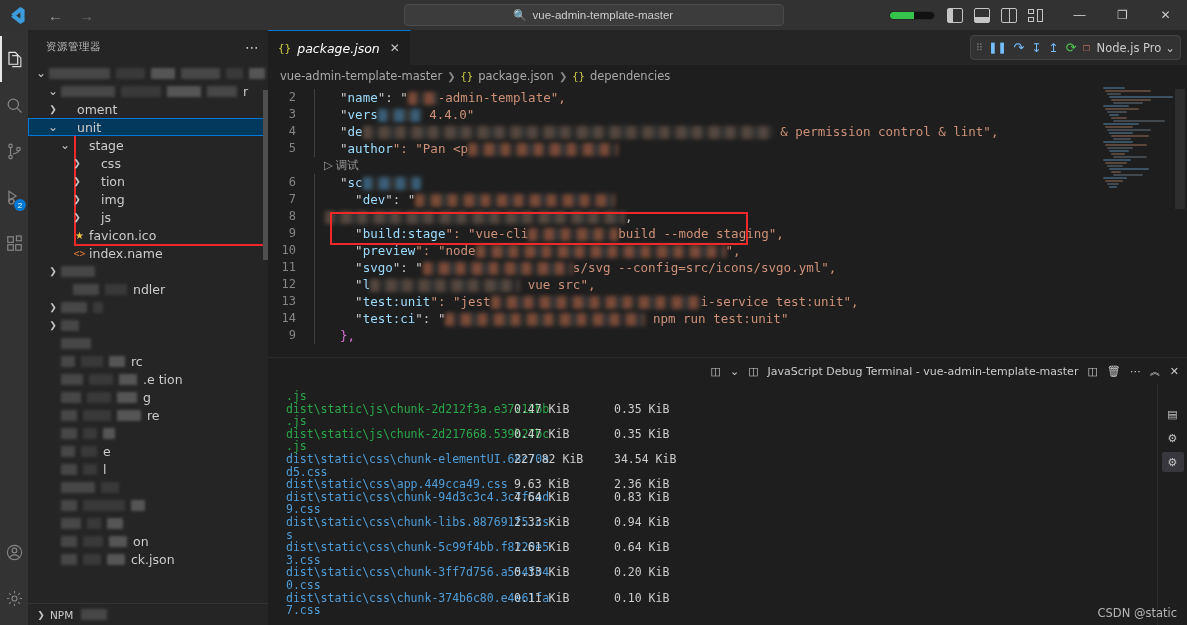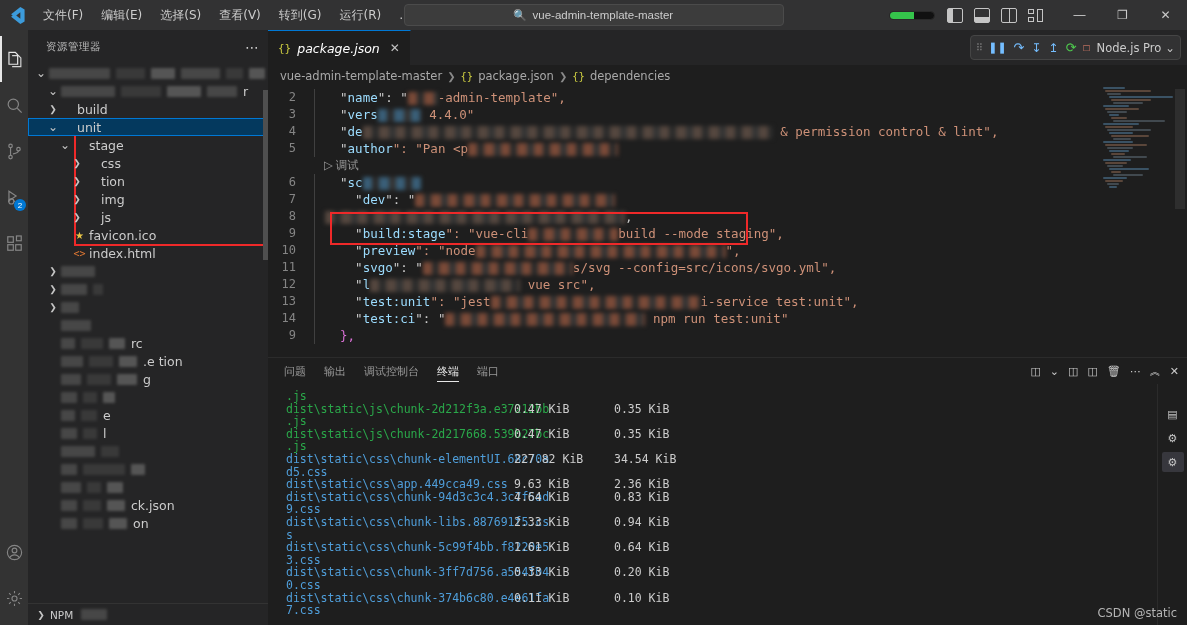--- a/index.html
+++ b/index.html
@@ -199,29 +199,20 @@
 <body>
 
 <div class="app">
 
   <div class="titlebar">
     <div class="vs-logo">
       <svg viewBox="0 0 24 24">
           <path d="M22 3.5v17L16 24 3 13.6 7.5 10 16 16.5V7.5L7.5 14 3 10.4 16 0z" fill="#3c9bdb"></path>
         </svg>
     </div>
-    <div class="menu" id="menubar">
-        <div class="menu-item">文件(F)</div>
-        <div class="menu-item">编辑(E)</div>
-        <div class="menu-item">选择(S)</div>
-        <div class="menu-item">查看(V)</div>
-        <div class="menu-item">转到(G)</div>
-        <div class="menu-item">运行(R)</div>
-        <div class="menu-item">…</div>
-      </div>
     <div class="navbtns">
       <span class="navbtn">←</span>
       <span class="navbtn dim">→</span>
     </div>
     <div class="qsearch">
       <span class="qs-ico">🔍</span>
       <span class="qs-txt">vue-admin-template-master</span>
     </div>
     <div class="tb-right">
       <div class="progress-wrap">
@@ -330,21 +321,21 @@
             <span class="tw" style="font-size: 12px; line-height: 6px;">⌄</span>
             <span class="blur" style="width: 54px; margin-right: 3px;"></span>
             <span class="blur d" style="width: 40px; margin-right: 3px;"></span>
             <span class="blur l" style="width: 34px; margin-right: 3px;"></span>
             <span class="blur" style="width: 30px; margin-right: 3px;"></span>
             <span class="tlabel">r</span>
           </div>
           <div class="trow" style="padding-left: 20px;">
             <span class="tw">❯</span>
             <span class="ficon"></span>
-            <span class="tlabel">build</span>
+            <span class="tlabel">oment</span>
           </div>
           <div class="trow sel" style="padding-left: 20px;">
             <span class="tw" style="font-size: 12px; line-height: 6px;">⌄</span>
             <span class="ficon"></span>
             <span class="tlabel">unit</span>
           </div>
           <div class="trow" style="padding-left: 32px;">
             <span class="tw" style="font-size: 12px; line-height: 6px;">⌄</span>
             <span class="ficon"></span>
             <span class="tlabel">stage</span>
@@ -370,25 +361,31 @@
             <span class="tlabel">js</span>
           </div>
           <div class="trow" style="padding-left: 32px;">
             <span class="tw"></span>
             <span class="ficon" style="color: rgb(232, 197, 71);">★</span>
             <span class="tlabel">favicon.ico</span>
           </div>
           <div class="trow" style="padding-left: 32px;">
             <span class="tw"></span>
             <span class="ficon" style="color: rgb(227, 121, 51); font-family: &quot;DejaVu Sans Mono&quot;, monospace;">&lt;&gt;</span>
-            <span class="tlabel">index.html</span>
+            <span class="tlabel">index.name</span>
           </div>
           <div class="trow" style="padding-left: 20px;">
             <span class="tw">❯</span>
             <span class="blur" style="width: 34px; margin-right: 3px;"></span>
+          </div>
+          <div class="trow" style="padding-left: 32px;">
+            <span class="tw"></span>
+            <span class="blur" style="width: 26px; margin-right: 3px;"></span>
+            <span class="blur d" style="width: 22px; margin-right: 3px;"></span>
+            <span class="tlabel">ndler</span>
           </div>
           <div class="trow" style="padding-left: 20px;">
             <span class="tw">❯</span>
             <span class="blur" style="width: 26px; margin-right: 3px;"></span>
             <span class="blur d" style="width: 10px; margin-right: 3px;"></span>
           </div>
           <div class="trow" style="padding-left: 20px;">
             <span class="tw">❯</span>
             <span class="blur" style="width: 18px; margin-right: 3px;"></span>
           </div>
@@ -413,20 +410,27 @@
           <div class="trow" style="padding-left: 20px;">
             <span class="tw"></span>
             <span class="blur" style="width: 20px; margin-right: 3px;"></span>
             <span class="blur d" style="width: 24px; margin-right: 3px;"></span>
             <span class="blur l" style="width: 20px; margin-right: 3px;"></span>
             <span class="tlabel">g</span>
           </div>
           <div class="trow" style="padding-left: 20px;">
             <span class="tw"></span>
             <span class="blur" style="width: 16px; margin-right: 3px;"></span>
+            <span class="blur d" style="width: 28px; margin-right: 3px;"></span>
+            <span class="blur l" style="width: 24px; margin-right: 3px;"></span>
+            <span class="tlabel">re</span>
+          </div>
+          <div class="trow" style="padding-left: 20px;">
+            <span class="tw"></span>
+            <span class="blur" style="width: 16px; margin-right: 3px;"></span>
             <span class="blur d" style="width: 14px; margin-right: 3px;"></span>
             <span class="blur l" style="width: 12px; margin-right: 3px;"></span>
           </div>
           <div class="trow" style="padding-left: 20px;">
             <span class="tw"></span>
             <span class="blur" style="width: 14px; margin-right: 3px;"></span>
             <span class="blur d" style="width: 16px; margin-right: 3px;"></span>
             <span class="tlabel">e</span>
           </div>
           <div class="trow" style="padding-left: 20px;">
@@ -444,34 +448,34 @@
             <span class="tw"></span>
             <span class="blur" style="width: 16px; margin-right: 3px;"></span>
             <span class="blur d" style="width: 42px; margin-right: 3px;"></span>
             <span class="blur l" style="width: 14px; margin-right: 3px;"></span>
           </div>
           <div class="trow" style="padding-left: 20px;">
             <span class="tw"></span>
             <span class="blur" style="width: 20px; margin-right: 3px;"></span>
             <span class="blur d" style="width: 14px; margin-right: 3px;"></span>
             <span class="blur l" style="width: 16px; margin-right: 3px;"></span>
+          </div>
+          <div class="trow" style="padding-left: 20px;">
+            <span class="tw"></span>
+            <span class="blur" style="width: 16px; margin-right: 3px;"></span>
+            <span class="blur d" style="width: 20px; margin-right: 3px;"></span>
+            <span class="blur l" style="width: 18px; margin-right: 3px;"></span>
+            <span class="tlabel">on</span>
           </div>
           <div class="trow" style="padding-left: 20px;">
             <span class="tw"></span>
             <span class="blur" style="width: 16px; margin-right: 3px;"></span>
             <span class="blur d" style="width: 18px; margin-right: 3px;"></span>
             <span class="blur l" style="width: 18px; margin-right: 3px;"></span>
             <span class="tlabel">ck.json</span>
-          </div>
-          <div class="trow" style="padding-left: 20px;">
-            <span class="tw"></span>
-            <span class="blur" style="width: 16px; margin-right: 3px;"></span>
-            <span class="blur d" style="width: 20px; margin-right: 3px;"></span>
-            <span class="blur l" style="width: 18px; margin-right: 3px;"></span>
-            <span class="tlabel">on</span>
           </div>
         </div>
       <div class="sb-scroll"></div>
       <div class="sb-bottom">
         <span class="tw">❯</span>
         <span>NPM</span>
         <span class="blur" style="width:26px;margin-left:4px;"></span>
       </div>
     </div>
 
@@ -568,31 +572,25 @@
             <div class="mm-line" style="width: 12px; margin-left: 6px; background: rgb(85, 96, 106);"></div>
             <div class="mm-line" style="width: 8px; margin-left: 8px; background: rgb(74, 111, 138);"></div>
           </div>
         <div class="ed-scroll">
             <div class="thumb"></div>
           </div>
       </div>
 
       <div class="panel">
         <div class="panel-head">
-          <div id="ptabs" style="display:flex;gap:18px;align-items:center;">
-              <div class="ptab">问题</div>
-              <div class="ptab">输出</div>
-              <div class="ptab">调试控制台</div>
-              <div class="ptab active">终端</div>
-              <div class="ptab">端口</div>
-            </div>
           <div class="panel-right">
             <span class="pr-i">◫</span>
             <span class="pr-i">⌄</span>
             <span class="pr-i">◫</span>
+            <span class="pr-lbl">JavaScript Debug Terminal - vue-admin-template-master</span>
             <span class="pr-i">◫</span>
             <span class="pr-i">🗑</span>
             <span class="pr-i">⋯</span>
             <span class="pr-i">︽</span>
             <span class="pr-i">✕</span>
           </div>
         </div>
         <div class="term-body">
           <div class="term-out" id="termout"><div style="display: flex;"><span class="t-green" style="width: 228px; flex: 0 0 228px;">.js</span><span class="t-size" style="width: 100px; flex: 0 0 100px;"></span><span class="t-size"></span></div><div style="display: flex;"><span class="t-green" style="width: 228px; flex: 0 0 228px;">dist\static\js\chunk-2d212f3a.e37212bb</span><span class="t-size" style="width: 100px; flex: 0 0 100px;">0.47 KiB</span><span class="t-size">0.35 KiB</span></div><div style="display: flex;"><span class="t-green" style="width: 228px; flex: 0 0 228px;">.js</span><span class="t-size" style="width: 100px; flex: 0 0 100px;"></span><span class="t-size"></span></div><div style="display: flex;"><span class="t-green" style="width: 228px; flex: 0 0 228px;">dist\static\js\chunk-2d217668.539b27bc</span><span class="t-size" style="width: 100px; flex: 0 0 100px;">0.47 KiB</span><span class="t-size">0.35 KiB</span></div><div style="display: flex;"><span class="t-green" style="width: 228px; flex: 0 0 228px;">.js</span><span class="t-size" style="width: 100px; flex: 0 0 100px;"></span><span class="t-size"></span></div><div style="display: flex;"><span class="t-path" style="width: 228px; flex: 0 0 228px;">dist\static\css\chunk-elementUI.68c70a</span><span class="t-size" style="width: 100px; flex: 0 0 100px;">227.82 KiB</span><span class="t-size">34.54 KiB</span></div><div style="display: flex;"><span class="t-path" style="width: 228px; flex: 0 0 228px;">d5.css</span><span class="t-size" style="width: 100px; flex: 0 0 100px;"></span><span class="t-size"></span></div><div style="display: flex;"><span class="t-path" style="width: 228px; flex: 0 0 228px;">dist\static\css\app.449cca49.css</span><span class="t-size" style="width: 100px; flex: 0 0 100px;">9.63 KiB</span><span class="t-size">2.36 KiB</span></div><div style="display: flex;"><span class="t-path" style="width: 228px; flex: 0 0 228px;">dist\static\css\chunk-94d3c3c4.3c7f5ad</span><span class="t-size" style="width: 100px; flex: 0 0 100px;">4.64 KiB</span><span class="t-size">0.83 KiB</span></div><div style="display: flex;"><span class="t-path" style="width: 228px; flex: 0 0 228px;">9.css</span><span class="t-size" style="width: 100px; flex: 0 0 100px;"></span><span class="t-size"></span></div><div style="display: flex;"><span class="t-path" style="width: 228px; flex: 0 0 228px;">dist\static\css\chunk-libs.887691f5.cs</span><span class="t-size" style="width: 100px; flex: 0 0 100px;">2.33 KiB</span><span class="t-size">0.94 KiB</span></div><div style="display: flex;"><span class="t-path" style="width: 228px; flex: 0 0 228px;">s</span><span class="t-size" style="width: 100px; flex: 0 0 100px;"></span><span class="t-size"></span></div><div style="display: flex;"><span class="t-path" style="width: 228px; flex: 0 0 228px;">dist\static\css\chunk-5c99f4bb.f8220e5</span><span class="t-size" style="width: 100px; flex: 0 0 100px;">1.61 KiB</span><span class="t-size">0.64 KiB</span></div><div style="display: flex;"><span class="t-path" style="width: 228px; flex: 0 0 228px;">3.css</span><span class="t-size" style="width: 100px; flex: 0 0 100px;"></span><span class="t-size"></span></div><div style="display: flex;"><span class="t-path" style="width: 228px; flex: 0 0 228px;">dist\static\css\chunk-3ff7d756.a554f04</span><span class="t-size" style="width: 100px; flex: 0 0 100px;">0.33 KiB</span><span class="t-size">0.20 KiB</span></div><div style="display: flex;"><span class="t-path" style="width: 228px; flex: 0 0 228px;">0.css</span><span class="t-size" style="width: 100px; flex: 0 0 100px;"></span><span class="t-size"></span></div><div style="display: flex;"><span class="t-path" style="width: 228px; flex: 0 0 228px;">dist\static\css\chunk-374b6c80.e4e61fa</span><span class="t-size" style="width: 100px; flex: 0 0 100px;">0.11 KiB</span><span class="t-size">0.10 KiB</span></div><div style="display: flex;"><span class="t-path" style="width: 228px; flex: 0 0 228px;">7.css</span><span class="t-size" style="width: 100px; flex: 0 0 100px;"></span><span class="t-size"></span></div></div>
           <div class="term-scroll"></div>

